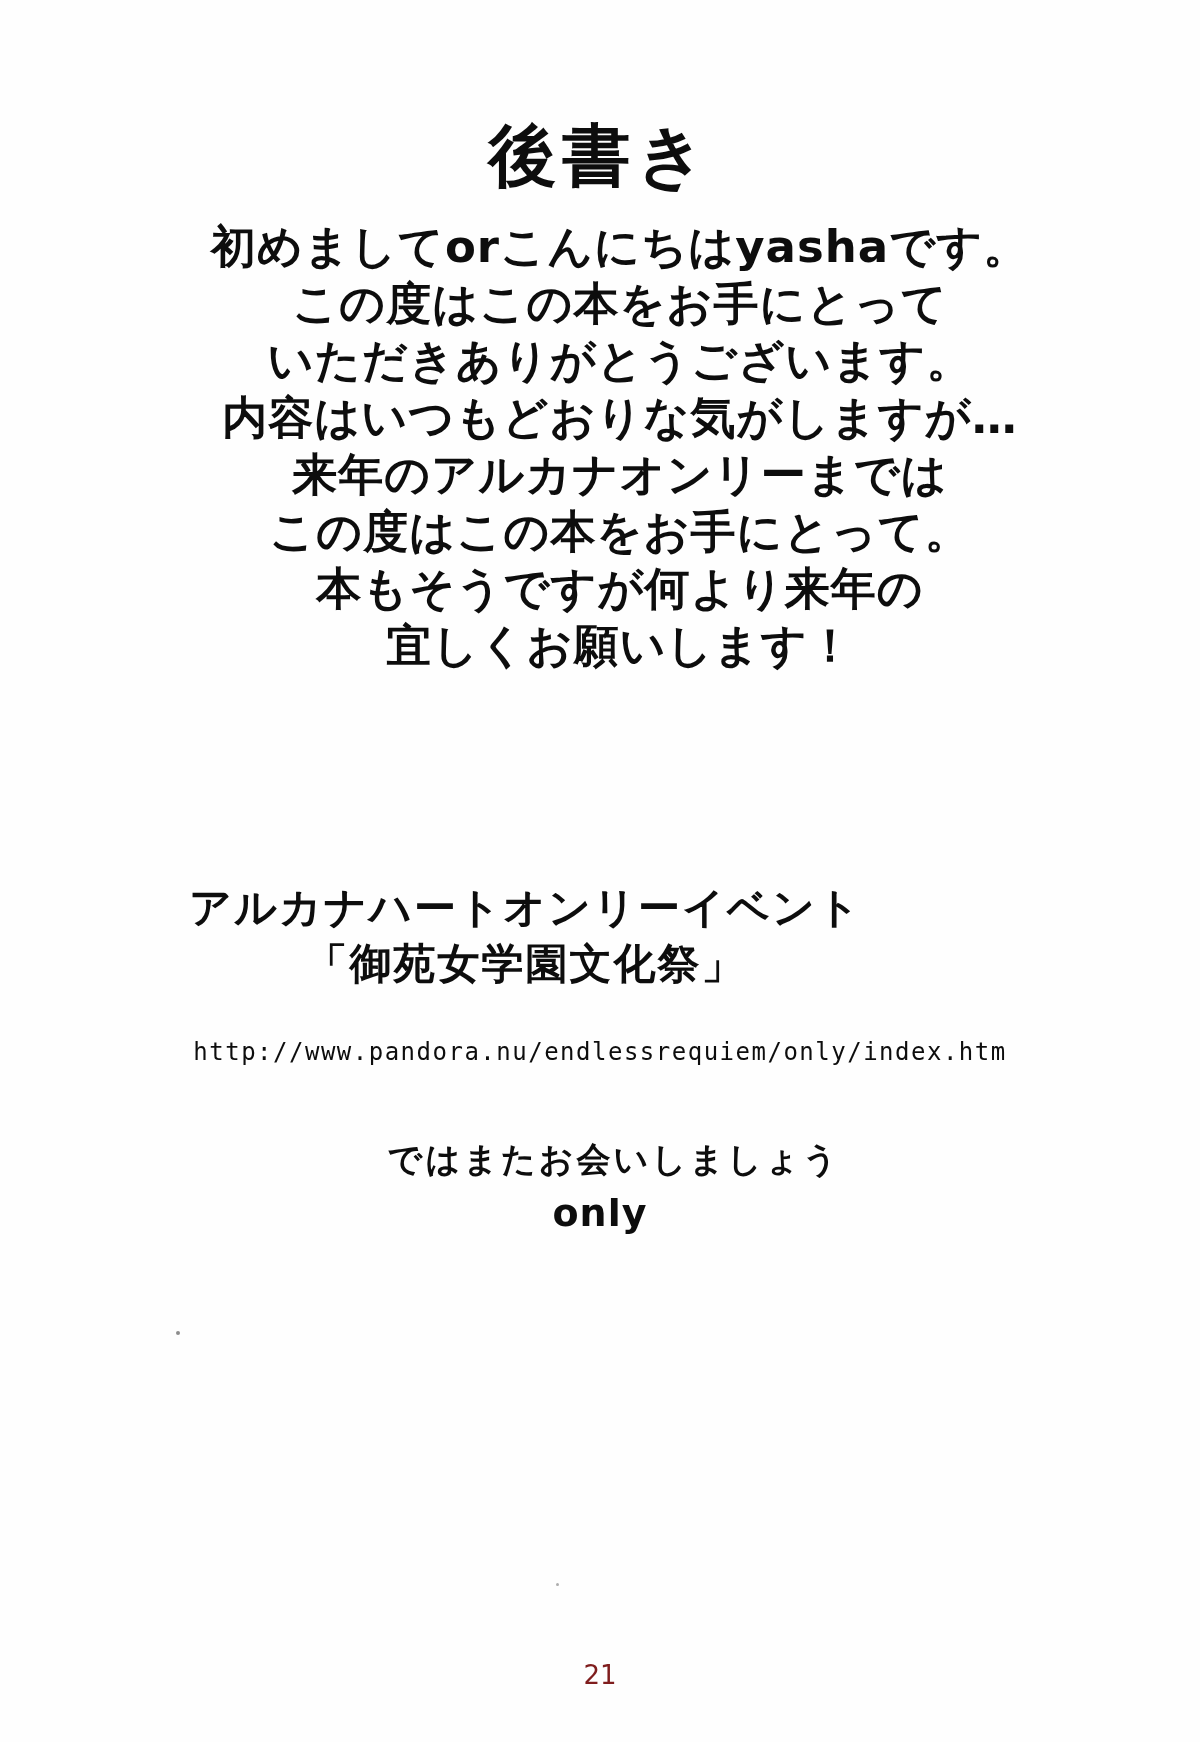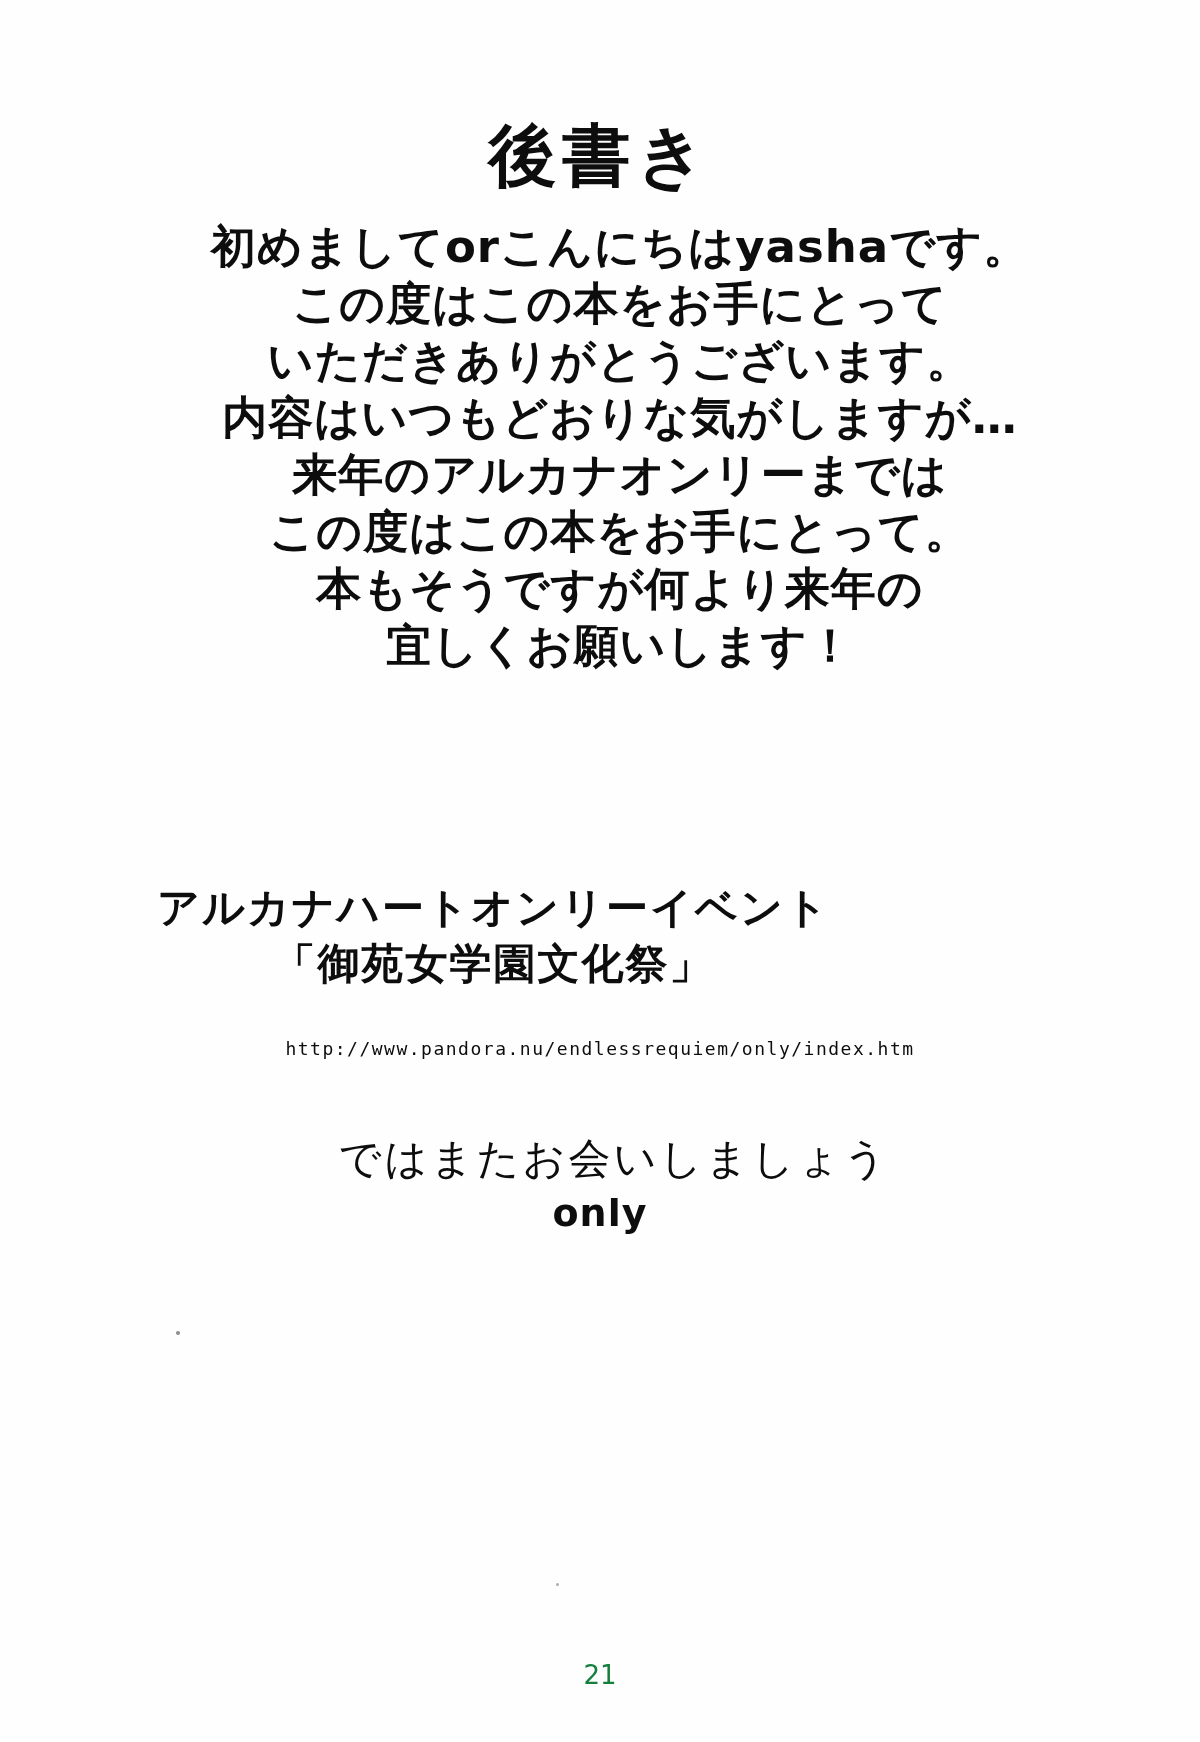--- a/index.html
+++ b/index.html
@@ -49,51 +49,52 @@
     white-space: pre;
     margin-left: 40px;
   }
 
   .event-block {
     position: absolute;
     top: 880px;
     left: 0;
     width: 987px;
     text-align: center;
+    padding-left: 32px;
   }
   .event-line {
     font-size: 42px;
     font-weight: bold;
     line-height: 56px;
     letter-spacing: 2px;
     white-space: pre;
   }
 
   .url-line {
     position: absolute;
     top: 1038px;
     left: 0;
     width: 1200px;
     text-align: center;
     font-family: "DejaVu Sans Mono", monospace;
-    font-size: 18px;
+    font-size: 24px;
     letter-spacing: 1.5px;
     font-weight: 500;
   }
 
   .signoff-block {
     position: absolute;
     top: 1130px;
     left: 0;
     width: 1200px;
     text-align: center;
   }
   .signoff-line {
-    font-size: 42px;
-    font-weight: normal;
+    font-size: 34px;
+    font-weight: bold;
     line-height: 58px;
     letter-spacing: 3px;
     white-space: pre;
     padding-left: 28px;
   }
   .signoff-name {
     font-size: 38px;
     font-weight: bold;
     line-height: 50px;
     letter-spacing: 1px;
@@ -122,21 +123,21 @@
   }
 
   .page-number {
     position: absolute;
     bottom: 52px;
     left: 0;
     width: 1200px;
     text-align: center;
     font-size: 26px;
     font-family: "DejaVu Sans", sans-serif;
-    color: #15803d;
+    color: #7f1d1d;
   }
 </style>
 </head>
 <body>
 
 <div class="page">
 
   <div class="afterword-title">後書き</div>
 
   <div class="body-block">

